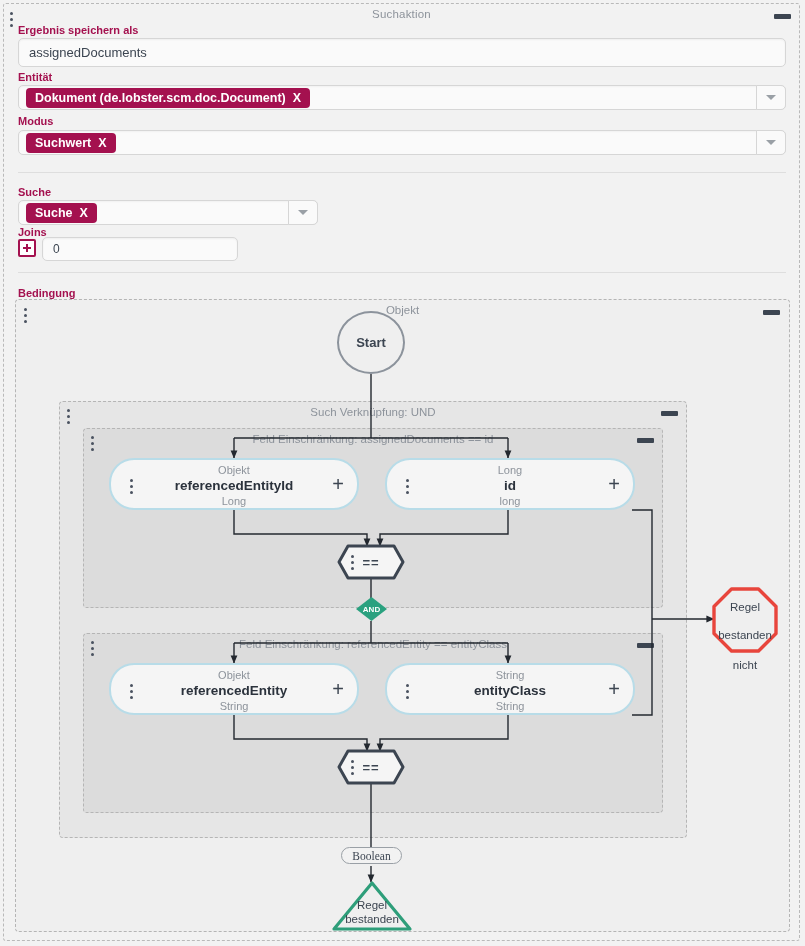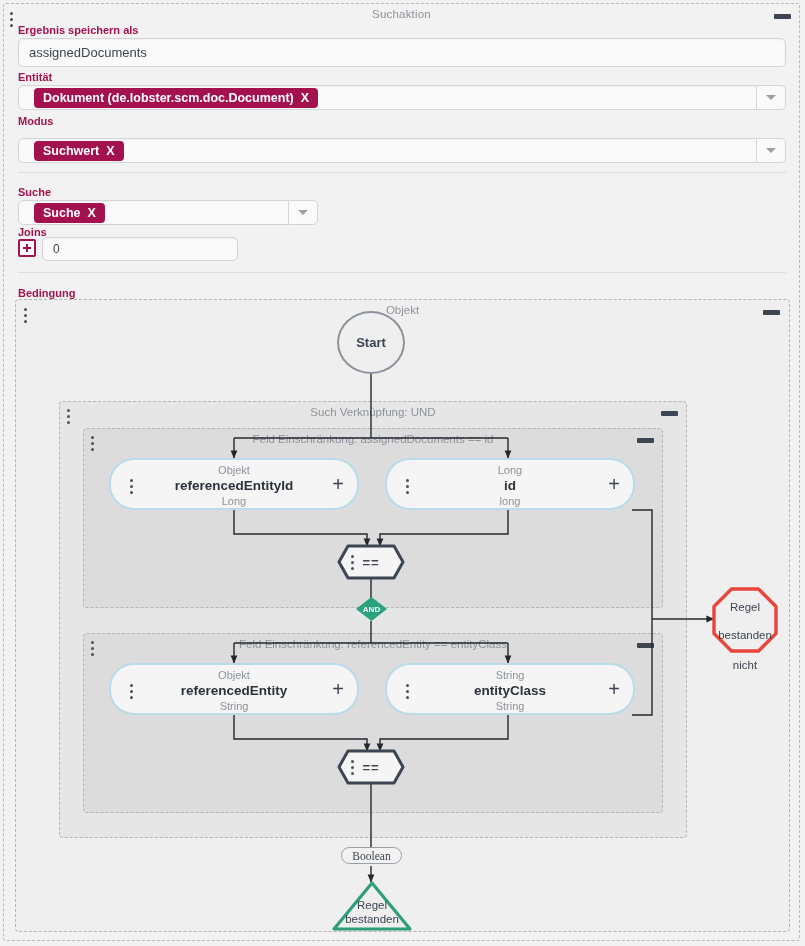--- a/index.html
+++ b/index.html
@@ -57,21 +57,21 @@
     display:flex;align-items:center;justify-content:center;
   }
   .select-arrow:after{
     content:"";width:0;height:0;
     border-left:5px solid transparent;border-right:5px solid transparent;
     border-top:5px solid #9aa0a6;
   }
   .chip{
     background:#a4114f;color:#fff;border-radius:4px;
     font-size:12.5px;font-weight:bold;
-    padding:3px 9px;margin-left:15px;
+    padding:3px 9px;margin-left:7px;
     display:inline-flex;align-items:center;gap:7px;white-space:nowrap;
   }
   .chip .x{font-weight:bold;font-size:12.5px;}
   .plus-btn{
     position:absolute;box-sizing:border-box;
     width:18px;height:18px;border:2px solid #a4114f;border-radius:2px;
     background:#fff;
   }
   .plus-btn:before,.plus-btn:after{
     content:"";position:absolute;background:#a4114f;
@@ -166,21 +166,21 @@
   <div class="field-label" style="left:14px;top:67px;">Entität</div>
   <div class="select-box" style="left:14px;top:81px;width:768px;height:25px;">
     <span class="chip">
       <span>Dokument (de.lobster.scm.doc.Document)</span>
       <span class="x">X</span>
     </span>
     <span class="select-arrow"></span>
   </div>
 
   <div class="field-label" style="left:14px;top:111px;">Modus</div>
-  <div class="select-box" style="left:14px;top:134px;width:768px;height:25px;">
+  <div class="select-box" style="left:14px;top:126px;width:768px;height:25px;">
     <span class="chip">
       <span>Suchwert</span>
       <span class="x">X</span>
     </span>
     <span class="select-arrow"></span>
   </div>
 
   <div class="divider" style="left:14px;top:168px;width:768px;"></div>
 
   <div class="field-label" style="left:14px;top:182px;">Suche</div>

